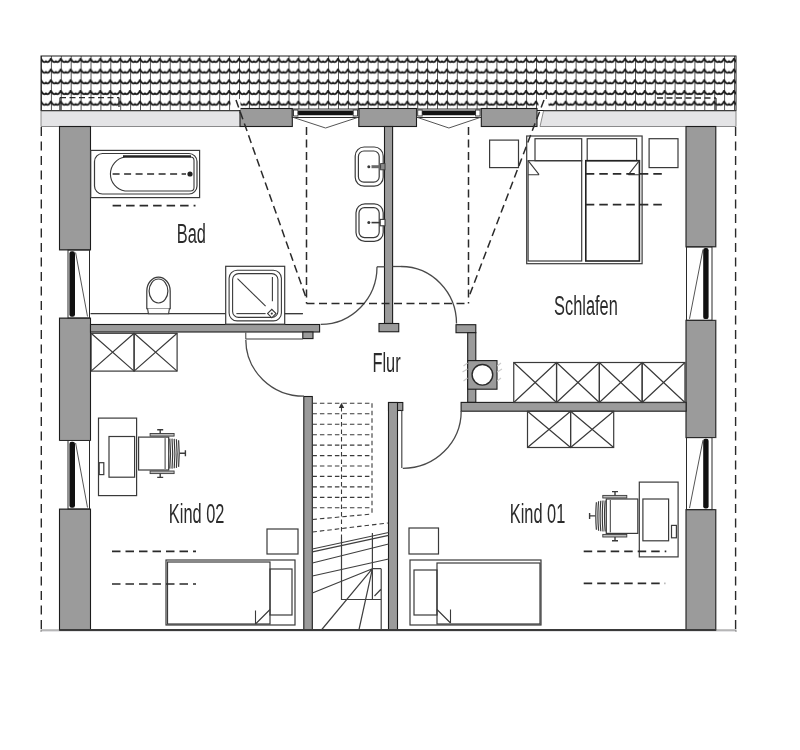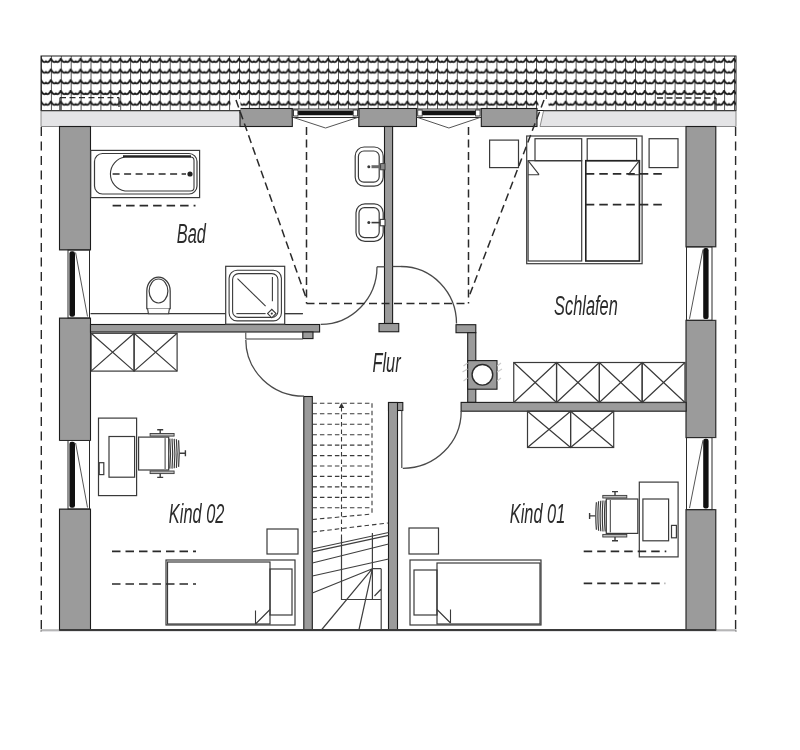--- a/index.html
+++ b/index.html
@@ -1,16 +1,16 @@
 <!DOCTYPE html>
 <html><head><meta charset="utf-8">
 <style>
 html,body{margin:0;padding:0;background:#fff;}
 *{-webkit-font-smoothing:antialiased;}
-#plan{position:relative;width:800px;height:632px;font-family:"Liberation Sans",sans-serif;font-style:italic;}
+#plan{position:relative;width:800px;height:632px;font-family:"Liberation Sans",sans-serif;}
 </style></head>
 <body>
 <div id="plan">
 <svg width="800" height="750" viewBox="0 0 800 750">
 <defs>
 <g id="tilerows">
   <line x1="0" y1="0" x2="0" y2="10.7" stroke="#1a1a1a" stroke-width="1.5"></line>
   <path d="M0,3.2 C0.9,6.3 1.9,7.05 3.1,7.05 C4.0,7.05 4.5,6.7 4.95,6.3 C5.4,6.7 5.9,7.05 6.8,7.05 C8.0,7.05 9.0,6.3 9.9,3.2" fill="none" stroke="#1a1a1a" stroke-width="1.8"></path>
 </g>
 <pattern id="tiles" width="9.9" height="10.7" patternUnits="userSpaceOnUse" patternTransform="translate(41,55)">

